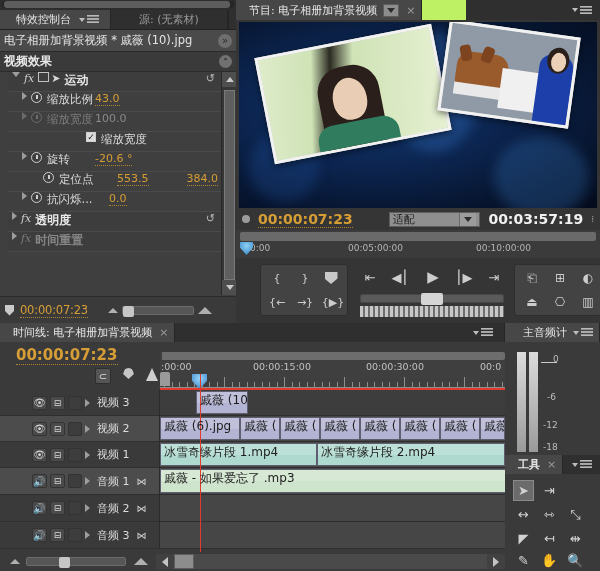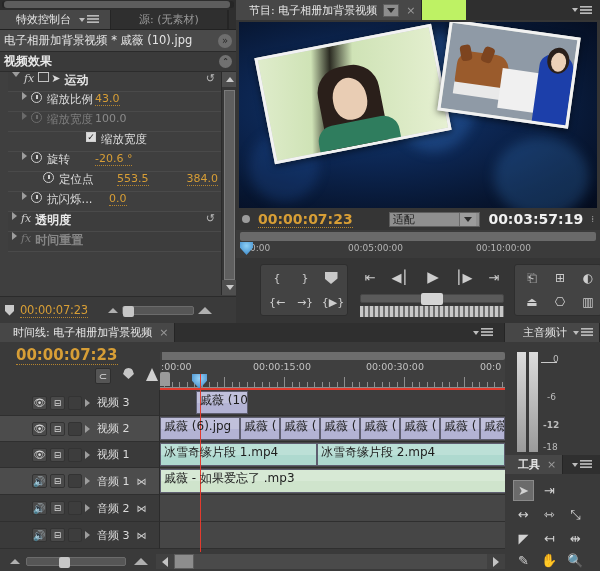--- a/index.html
+++ b/index.html
@@ -629,21 +629,21 @@
     </span>
   </div>
 </div>
 
 <div id="amPanel" class="abs">
   <div class="meterbar" style="left:12px;top:10px;height:100px;"></div>
   <div class="meterbar" style="left:24px;top:10px;height:100px;"></div>
   <div class="mline" style="left:36px;top:20px;width:16px;"></div>
   <div class="mlab" style="left:48px;top:12px;">0</div>
   <div class="mlab" style="left:42px;top:50px;">-6</div>
-  <div class="mlab" style="left:38px;top:78px;font-weight:bold;">-12</div>
+  <div class="mlab" style="left:38px;top:78px;">-12</div>
   <div class="mlab" style="left:38px;top:100px;">-18</div>
 </div>
 
 <div id="toolTabs" class="abs">
   <div class="tab active" style="padding-left:3px;">
     <span class="gripper"></span>
     <span style="font-weight:bold;">工具</span>
     <span class="closex">×</span>
   </div>
   <div class="tab inactive" style="flex:1;">

